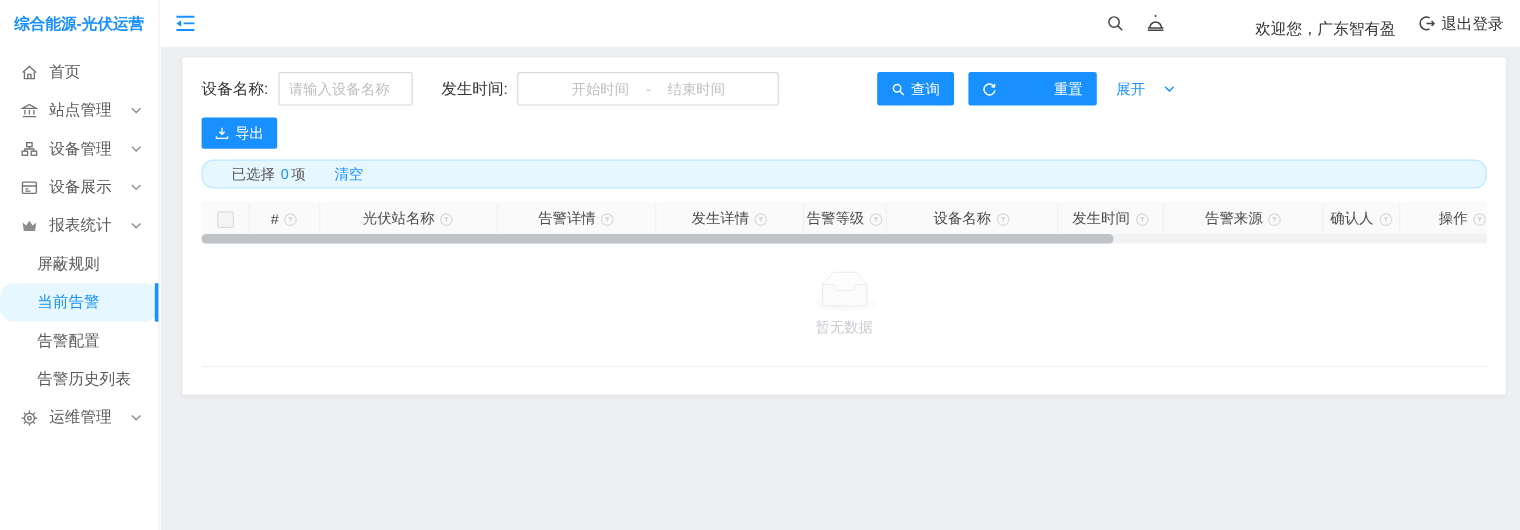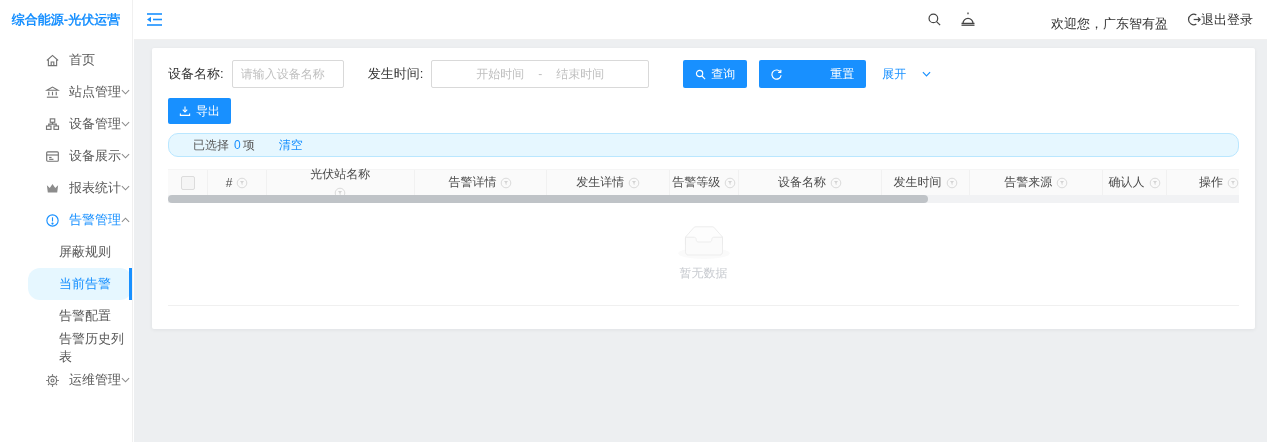--- a/index.html
+++ b/index.html
@@ -5,59 +5,59 @@
   * { margin:0; padding:0; box-sizing:border-box; }
   html,body { width:1267px; height:442px; overflow:hidden; background:#fff;
     font-family:"Liberation Sans","DejaVu Sans",sans-serif; }
   .app { position:relative; width:1267px; height:442px; background:#fff; }
 
   
   .sidebar { position:absolute; left:0; top:0; bottom:0; width:133px; background:#fff;
     border-right:1px solid #f0f0f0; z-index:3; }
   .logo { height:40px; display:flex; align-items:center; justify-content:center;
     font-size:13px; font-weight:bold; color:#1890ff; letter-spacing:0; }
-  .menu { padding-top:4px;padding-left:28px; }
+  .menu { padding-top:4px; }
   .menu-item { height:32px; display:flex; align-items:center; padding:0 14px 0 17px;
     font-size:13px; color:#595959; cursor:pointer; }
   .menu-item .mi-icon { width:15px; height:15px; margin-right:9px; flex:none; display:flex; }
   .menu-item .mi-label { flex:1; white-space:nowrap; }
   .menu-item .mi-chevron { flex:none; display:flex; }
   .menu-item.active-parent { color:#1890ff; }
   .submenu-item { height:32px; display:flex; align-items:center; padding-left:31px;
     font-size:13px; color:#595959; cursor:pointer; position:relative; }
   .submenu-item.active { color:#1890ff; background:#e6f7ff;border-radius:12px; }
   .submenu-item.active::after { content:""; position:absolute; right:0; top:0; bottom:0;
     width:3px; background:#1890ff; }
 
   
   .header { position:absolute; left:134px; right:0; top:0; height:40px; background:#fff;
     border-bottom:1px solid #f0f0f0; display:flex; align-items:center;
     padding:0 14px 0 12px; z-index:2; }
   .hdr-spacer { flex:1; }
   .hdr-icon { display:flex; align-items:center; cursor:pointer; }
   .welcome { font-size:13px; color:#333; margin-right:18px; white-space:nowrap;margin-top:9px; }
-  .logout { display:flex; align-items:center; font-size:13px; color:#333; cursor:pointer; white-space:nowrap; }
+  .logout { display:flex; align-items:center; gap:5px; font-size:13px; color:#333; cursor:pointer; white-space:nowrap; }
 
   
   .main { position:absolute; left:134px; right:0; top:40px; bottom:0; background:#edeff1; }
   .card { margin:8px 12px 0 18px; height:281px; background:#fff; border-radius:2px;
     box-shadow:0 1px 4px rgba(0,21,41,.06); padding:12px 16px; }
 
   
   .filter-row { display:flex; align-items:center; height:28px; }
   .f-label { font-size:13px; color:#333; margin-right:8px; white-space:nowrap; }
   .f-input { width:112px; height:28px; border:1px solid #d9d9d9; border-radius:2px;
     padding:0 8px; font-size:12px; color:#333; outline:none;
     font-family:"Liberation Sans",sans-serif; }
   .f-input::placeholder { color:#bfbfbf; }
   .range-box { width:218px; height:28px; border:1px solid #d9d9d9; border-radius:2px;
     display:flex; align-items:center; justify-content:center; gap:14px;
     font-size:12px; color:#bfbfbf; cursor:pointer; }
   .ml24 { margin-left:24px; }
-  .btn-group { margin-left:34px; display:flex; align-items:center; }
+  .btn-group { margin-left:82px; display:flex; align-items:center; }
   .btn { height:28px; padding:0 12px; background:#1890ff; color:#fff; border:none;
     border-radius:2px; font-size:12px; display:flex; align-items:center; gap:5px;
     cursor:pointer; font-family:"Liberation Sans",sans-serif; }
   .btn + .btn { margin-left:12px;gap:48px; }
   .expand-link { margin-left:16px; font-size:12px; color:#1890ff; display:flex;
     align-items:center; gap:16px; cursor:pointer; }
 
   
   .export-row { margin-top:10px; }
   .btn-export { height:26px; padding:8px 11px; }
@@ -166,35 +166,20 @@
           </svg>
         </span>
         <span class="mi-label">报表统计</span>
         <span class="mi-chevron">
           <svg width="9" height="6" viewBox="0 0 10 6" fill="none" stroke="#8c8c8c" stroke-width="1.2">
               <polyline points="1,1 5,5 9,1"></polyline>
             </svg>
         </span>
       </div>
 
-      <div class="menu-item active-parent">
-        <span class="mi-icon">
-          <svg width="15" height="15" viewBox="0 0 16 16" fill="none" stroke="#1890ff" stroke-width="1.2">
-            <circle cx="8" cy="8" r="6"></circle>
-              <path d="M8 4.6 V9"></path>
-              <circle cx="8" cy="11.2" r="0.6" fill="#1890ff"></circle>
-          </svg>
-        </span>
-        <span class="mi-label">告警管理</span>
-        <span class="mi-chevron">
-          <svg width="9" height="6" viewBox="0 0 10 6" fill="none" stroke="#8c8c8c" stroke-width="1.2">
-              <polyline points="1,5 5,1 9,5"></polyline>
-            </svg>
-        </span>
-      </div>
 
       <div class="submenu-item">
         <span>屏蔽规则</span>
       </div>
       <div class="submenu-item active">
         <span>当前告警</span>
       </div>
       <div class="submenu-item">
         <span>告警配置</span>
       </div>
@@ -334,21 +319,21 @@
           </div>
           <div class="th" style="width:60px;">
             <span>#</span>
             <span style="display:flex;">
               <svg width="12" height="12" viewBox="0 0 12 12">
                   <circle cx="6" cy="6" r="4.8" fill="none" stroke="#dadada" stroke-width="1"></circle>
                   <path d="M4 4 h4 l-1.5 2 v2 l-1,-0.7 v-1.3 Z" fill="#d4d4d4"></path>
                 </svg>
             </span>
           </div>
-          <div class="th" style="width:150px;flex-direction:column;">
+          <div class="th" style="width:150px;">
             <span>光伏站名称</span>
             <span style="display:flex;">
               <svg width="12" height="12" viewBox="0 0 12 12">
                   <circle cx="6" cy="6" r="4.8" fill="none" stroke="#dadada" stroke-width="1"></circle>
                   <path d="M4 4 h4 l-1.5 2 v2 l-1,-0.7 v-1.3 Z" fill="#d4d4d4"></path>
                 </svg>
             </span>
           </div>
           <div class="th" style="width:135px;">
             <span>告警详情</span>

